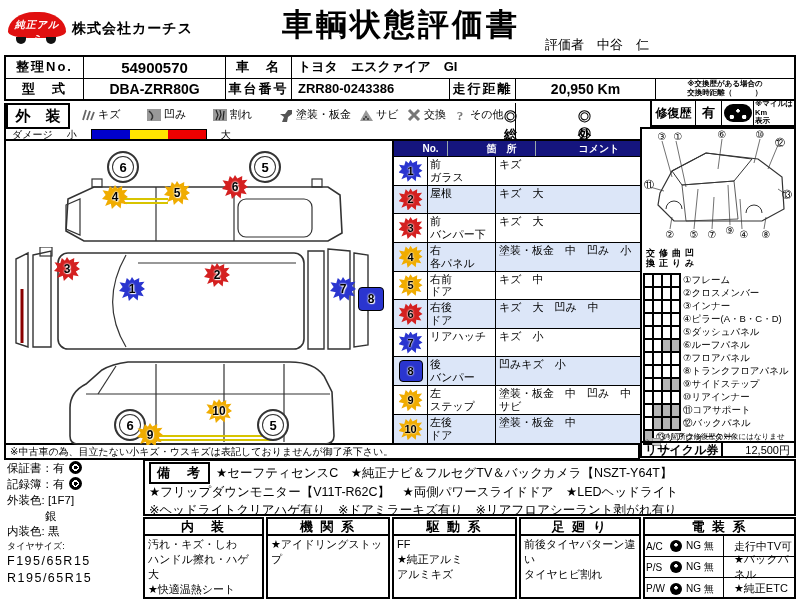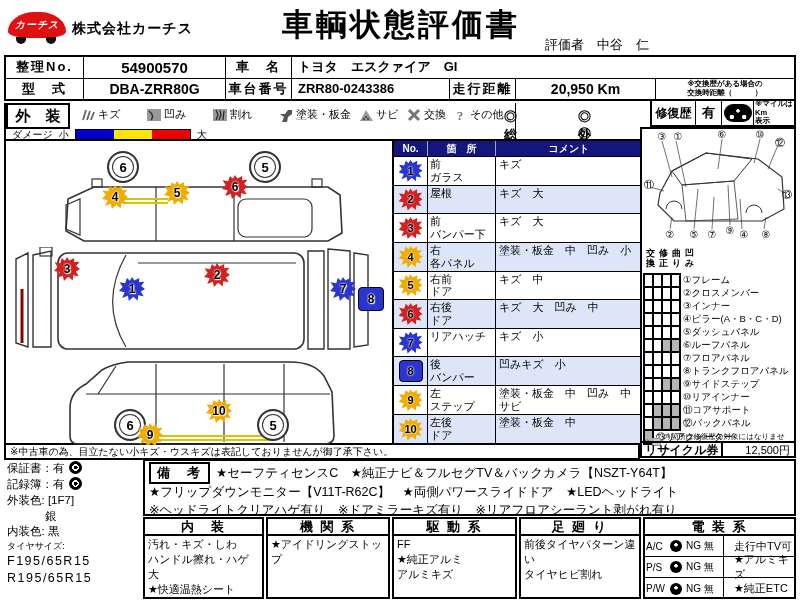--- a/index.html
+++ b/index.html
@@ -27,21 +27,21 @@
   .ic.left { justify-content:flex-start; padding-left:6px; }
   .note-small { font-size:7.5px; line-height:1.15; white-space:pre-line; font-weight:bold; }
 
   
   .legend-band { position:absolute; left:4px; top:103px; width:512px; height:40px; border-left:2px solid #000; border-right:1px solid #000;font-family:Liberation Serif, serif; }
   .ext-label { position:absolute; left:0; top:0; width:64px; height:26px; border:2px solid #000; display:flex; align-items:center; justify-content:center; font-weight:bold; font-size:15px; background:#fff; }
   .legend-item { position:absolute; top:4px; display:flex; align-items:center; gap:2px; font-size:11px; }
   .licon { display:inline-flex; width:16px; height:14px; }
   .grade { position:absolute; font-size:13px; font-weight:bold; }
   .grade b { font-size:16px; }
-  .dmg-line { position:absolute; left:6px; top:25px; font-size:10px; display:flex; align-items:center; gap:6px; }
+  .dmg-line { position:absolute; left:6px; top:25px; font-size:10px; display:flex; align-items:center; gap:14px; }
   .dmg-bar { display:flex; border:1px solid #000; }
   .dmg-seg { width:38px; height:10px; }
 
   
   .repair-block { position:absolute; left:650px; top:99px; width:146px; height:28px; display:flex; align-items:stretch; border:2px solid #000; background:#fff; }
   .rb-cell { display:flex; align-items:center; justify-content:center; border-right:1px solid #000; }
   .rb-cell:last-child { border-right:none; }
   .repair-icon { width:28px; height:18px; border-radius:9px;
     background:radial-gradient(circle at 28% 72%, #fff 0 2px, rgba(0,0,0,0) 2.5px),
                radial-gradient(circle at 72% 72%, #fff 0 2px, rgba(0,0,0,0) 2.5px),
@@ -59,21 +59,21 @@
     font-weight:bold; font-size:12px; color:#000; text-shadow:0 0 2px #fff,0 0 2px #fff,1px 1px 1px #fff; }
   .burst { clip-path:polygon(50% 0%,59% 15%,78% 4%,77% 22%,98% 20%,85% 38%,100% 50%,84% 60%,95% 80%,74% 76%,72% 98%,55% 82%,38% 100%,34% 78%,12% 88%,22% 64%,0% 58%,14% 42%,2% 22%,24% 26%,30% 4%,42% 16%); }
   .square { clip-path:none; border-radius:4px; border:1px solid #000; }
   .blue { background:#2a35cf; }
   .red { background:#d42020; }
   .yellow { background:#f0ac00; }
 
   
   .dmg-table { position:absolute; left:386px; top:0; width:250px; height:302px; border-left:2px solid #000; display:flex; flex-direction:column; }
   .dt-head { display:flex; height:15px; background:#15157e; color:#fff; font-weight:bold; font-size:10px; }
-  .dt-head > div { display:flex; align-items:center; justify-content:center; border-right:1px solid #9aa; }
+  .dt-head > div { display:flex; align-items:center; justify-content:center; border-right:1px solid #9aa;margin-left:20px; }
   .dt-row { display:flex; flex:1; border-top:1px solid #000; font-size:11px; }
   .dt-row:nth-child(odd) { background:#dce6f8; }
   .dt-row:nth-child(even) { background:#fff; }
   .c-no { width:34px; display:flex; align-items:center; justify-content:center; border-right:1px solid #000; }
   .c-part { width:68px; padding:1px 2px; border-right:1px solid #000; white-space:pre-line; line-height:1.15; display:flex; align-items:flex-start; }
   .c-com { flex:1; padding:1px 3px; white-space:pre-line; line-height:1.2; }
   .row-icon { width:24px; height:22px; display:flex; align-items:center; justify-content:center; font-weight:bold; font-size:11px; color:#000; text-shadow:0 0 2px #fff,0 0 2px #fff; }
 
   
   .notice-bar { position:absolute; left:4px; top:445px; width:636px; height:15px; border:2px solid #000; border-top:none; display:flex; align-items:center; padding-left:4px; font-size:10px; background:#fff; }
@@ -120,21 +120,21 @@
 </style>
 </head>
 <body>
 
 <div class="sheet">
 
   <div class="logo">
     <div class="logo-body"></div>
     <div class="logo-wheel" style="left:8px;"></div>
     <div class="logo-wheel" style="left:38px;"></div>
-    <div class="logo-text">カーチス</div>
+    <div class="logo-text">純正アルミ</div>
   </div>
   <div class="company">株式会社カーチス</div>
   <div class="doc-title">車輌状態評価書</div>
   <div class="evaluator">評価者　中谷　仁</div>
 
   <div class="info-table">
     <div class="info-row">
       <div class="ic lab" style="width:78px;">整理No.</div>
       <div class="ic val" style="width:142px;font-size:15px;">54900570</div>
       <div class="ic lab" style="width:66px;">車　名</div>
@@ -638,21 +638,21 @@
       <div class="elec-row">
         <span class="e-l">A/C</span>
         <span class="e-dot"><span class="okdot"></span></span>
         <span class="e-ng">NG 無</span>
         <span class="e-x">走行中TV可</span>
       </div>
       <div class="elec-row">
         <span class="e-l">P/S</span>
         <span class="e-dot"><span class="okdot"></span></span>
         <span class="e-ng">NG 無</span>
-        <span class="e-x">★アルミキズ</span>
+        <span class="e-x">★バックパネル</span>
       </div>
       <div class="elec-row">
         <span class="e-l">P/W</span>
         <span class="e-dot"><span class="okdot"></span></span>
         <span class="e-ng">NG 無</span>
         <span class="e-x">★純正ETC</span>
       </div>
     </div>
   </div>
 

